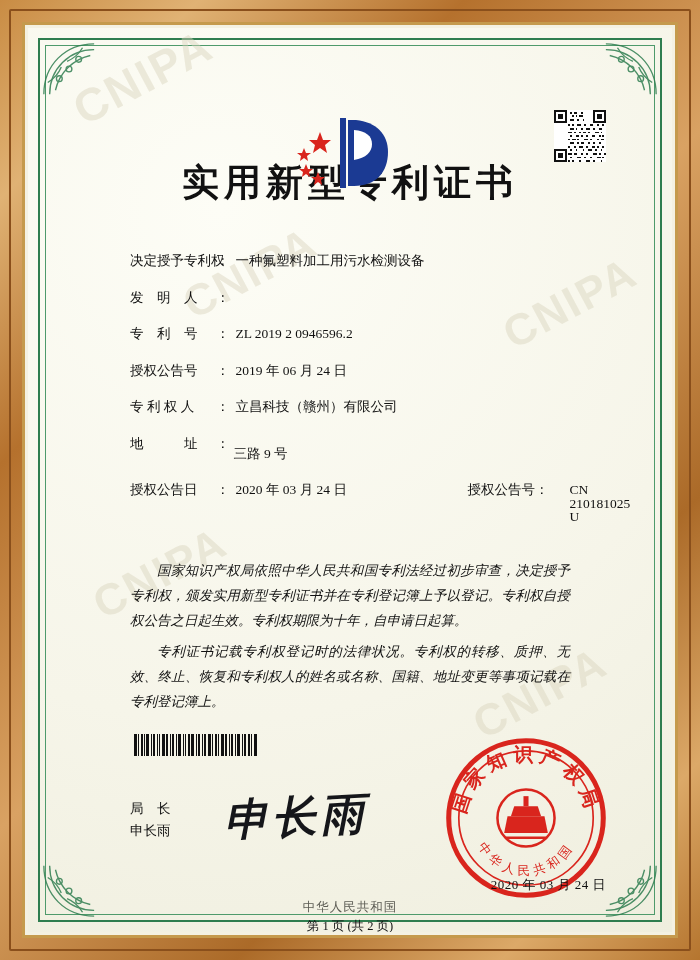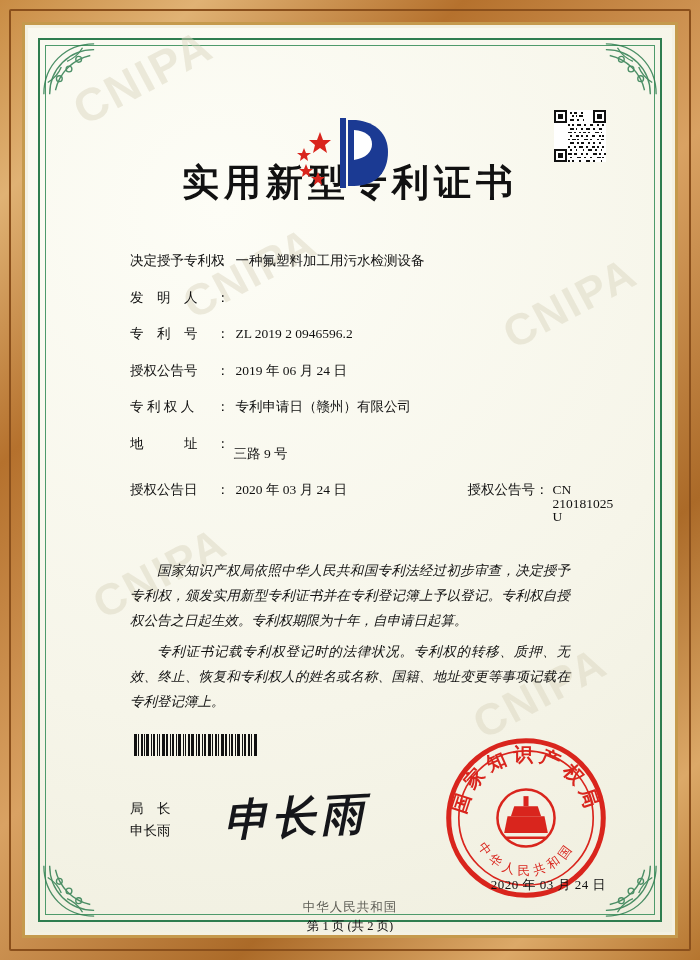--- a/index.html
+++ b/index.html
@@ -157,21 +157,21 @@
   }
   .field-colon { margin-right: 6px; }
   .field-value { flex: 1; }
   .field-value .second-line {
     display: block;
     margin-top: 10px;
     margin-left: -2px;
   }
   .inline-pair { display: flex; width: 100%; }
   .inline-pair .pair-left { width: 232px; flex: 0 0 232px; }
-  .inline-pair .pair-right-label { white-space: nowrap; margin-right: 4px; }
+  .inline-pair .pair-right-label { white-space: nowrap; margin-right: 21px; }
 
   .para {
     margin: 34px 44px 0 44px;
     font-size: 13.5px;
     line-height: 25px;
     color: #111;
     text-align: justify;
     font-style: italic;
   }
   .para p { margin: 0 0 6px 0; text-indent: 2em; }
@@ -469,21 +469,21 @@
 
         <div class="field-row">
           <div class="field-label">授权公告号</div>
           <div class="field-colon">：</div>
           <div class="field-value">2019 年 06 月 24 日</div>
         </div>
 
         <div class="field-row">
           <div class="field-label">专 利 权 人</div>
           <div class="field-colon">：</div>
-          <div class="field-value">专利申请日（赣州）有限公司</div>
+          <div class="field-value">立昌科技（赣州）有限公司</div>
         </div>
 
         <div class="field-row">
           <div class="field-label">地　　　址</div>
           <div class="field-colon">：</div>
           <div class="field-value">
             <span class="second-line">三路 9 号</span>
           </div>
         </div>
 

